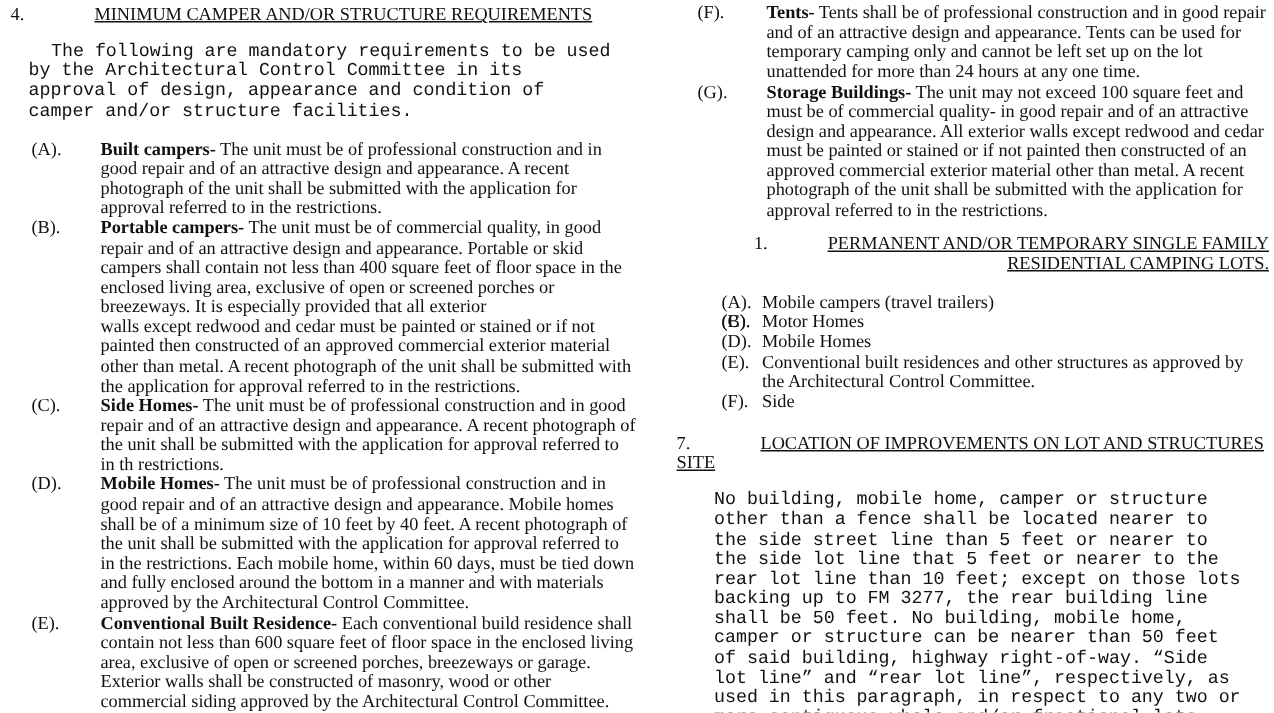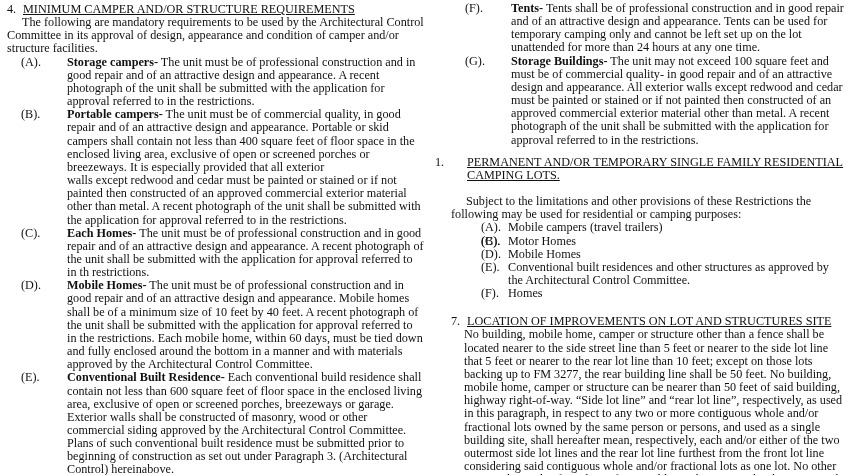--- a/index.html
+++ b/index.html
@@ -8,54 +8,54 @@
     font-family: "Liberation Serif", "DejaVu Serif", serif;
     color: #111;
     font-size: 12.2px;
     line-height: 13.15px;
   }
   .col { position: absolute; top: 0; }
   .col-left { left: 7px; width: 418px; }
   .col-right { left: 451px; width: 395px; }
   .heading { margin: 3px 0 0 0; }
   .heading .num { display: inline-block; width: 16px; }
-  .heading .title { text-decoration: underline; }
-  .para { margin: 0; text-indent: 15px; }
+  .heading .title { text-decoration: underline; margin-left: 40px; }
+  .para { margin: 12px; text-indent: 15px; font-family: Liberation Mono, monospace; }
   .item { position: relative; padding-left: 60px; }
   .item .lbl { position: absolute; left: 14px; top: 0; }
   .item .bold { font-weight: bold; }
   .sublist { padding-left: 30px; }
   .subitem { position: relative; padding-left: 27px; }
   .subitem .lbl { position: absolute; left: 0; top: 0; }
   .gap { height: 13px; }
-  .hang { padding-left: 16px; text-indent: -16px; }
+  .hang { padding-left: 16px; text-indent: -16px; text-align: right; }
 </style>
 </head>
 <body>
 
 <div class="col col-left">
   <div class="heading">
     <span class="num">4.</span><span class="title">MINIMUM CAMPER AND/OR STRUCTURE REQUIREMENTS</span>
   </div>
   <p class="para">The following are mandatory requirements to be used by the Architectural Control Committee in its approval of design, appearance and condition of camper and/or structure facilities.</p>
 
   <div class="item">
     <span class="lbl">(A).</span>
-    <span class="bold">Storage campers-</span><span> The unit must be of professional construction and in good repair and of an attractive design and appearance.  A recent photograph of the unit shall be submitted with the application for approval referred to in the restrictions.</span>
+    <span class="bold">Built campers-</span><span> The unit must be of professional construction and in good repair and of an attractive design and appearance.  A recent photograph of the unit shall be submitted with the application for approval referred to in the restrictions.</span>
   </div>
 
   <div class="item">
     <span class="lbl">(B).</span>
     <span class="bold">Portable campers-</span><span> The unit must be of commercial quality, in good repair and of an attractive design and appearance.  Portable or skid campers shall contain not less than 400 square feet of floor space in the enclosed living area, exclusive of open or screened porches or breezeways.  It is especially provided that all exterior</span>
     <div>walls except redwood and cedar must be painted or stained or if not painted then constructed of an approved commercial exterior material other than metal.  A recent photograph of the unit shall be submitted with the application for approval referred to in the restrictions.</div>
   </div>
 
   <div class="item">
     <span class="lbl">(C).</span>
-    <span class="bold">Each Homes-</span><span> The unit must be of professional construction and in good repair and of an attractive design and appearance.  A recent photograph of the unit shall be submitted with the application for approval referred to in th restrictions.</span>
+    <span class="bold">Side Homes-</span><span> The unit must be of professional construction and in good repair and of an attractive design and appearance.  A recent photograph of the unit shall be submitted with the application for approval referred to in th restrictions.</span>
   </div>
 
   <div class="item">
     <span class="lbl">(D).</span>
     <span class="bold">Mobile Homes-</span><span> The unit must be of professional construction and in good repair and of an attractive design and appearance.  Mobile homes shall be of a minimum size of 10 feet by 40 feet.  A recent photograph of the unit shall be submitted with the application for approval referred to in the restrictions.  Each mobile home, within 60 days, must be tied down and fully enclosed around the bottom in a manner and with materials approved by the Architectural Control Committee.</span>
   </div>
 
   <div class="item">
     <span class="lbl">(E).</span>
     <span class="bold">Conventional Built Residence-</span><span> Each conventional build residence shall contain not less than 600 square feet of floor space in the enclosed living area, exclusive of open or screened porches, breezeways or garage.  Exterior walls shall be constructed of masonry, wood or other commercial siding approved by the Architectural Control Committee.  Plans of such conventional built residence must be submitted prior to beginning of construction as set out under Paragraph 3.  (Architectural Control) hereinabove.</span>
@@ -71,28 +71,27 @@
     <span class="lbl">(G).</span>
     <span class="bold">Storage Buildings-</span><span> The unit may not exceed 100 square feet and must be of commercial quality- in good repair and of an attractive design and appearance.  All exterior walls except redwood and cedar must be painted or stained or if not painted then constructed of an approved commercial exterior material other than metal.  A recent photograph of the unit shall be submitted with the application for approval referred to in the restrictions.</span>
   </div>
 
   <div class="heading hang" style="margin-top:9px;">
     <span class="num">1.</span><span class="title">PERMANENT AND/OR TEMPORARY SINGLE FAMILY RESIDENTIAL CAMPING LOTS.</span>
   </div>
 
   <div class="gap"></div>
 
-  <p class="para">Subject to the limitations and other provisions of these Restrictions the following may be used for residential or camping purposes:</p>
   <div class="sublist">
     <div class="subitem"><span class="lbl">(A).</span><span>Mobile campers (travel trailers)</span></div>
     <div class="subitem"><span class="lbl">(B).</span></div>
     <div class="subitem"><span class="lbl">(C).</span><span>Motor Homes</span></div>
     <div class="subitem"><span class="lbl">(D).</span><span>Mobile Homes</span></div>
     <div class="subitem"><span class="lbl">(E).</span><span>Conventional built residences and other structures as approved by the Architectural Control Committee.</span></div>
-    <div class="subitem"><span class="lbl">(F).</span><span>Homes</span></div>
+    <div class="subitem"><span class="lbl">(F).</span><span>Side</span></div>
   </div>
 
   <div style="height:12px;"></div>
 
   <div class="heading">
     <span class="num">7.</span><span class="title">LOCATION OF IMPROVEMENTS ON LOT AND STRUCTURES SITE</span>
   </div>
   <p class="para" style="text-indent:0; padding-left:13px;">No building, mobile home, camper or structure other than a fence shall be located nearer to the side street line than 5 feet or nearer to the side lot line that 5 feet or nearer to the rear lot line than 10 feet; except on those lots backing up to FM 3277, the rear building line shall be 50 feet.  No building, mobile home, camper or structure can be nearer than 50 feet of said building, highway right-of-way.  “Side lot line” and “rear lot line”, respectively, as used in this paragraph, in respect to any two or more contiguous whole and/or fractional lots owned by the same person or persons, and used as a single building site, shall hereafter mean, respectively, each and/or either of the two outermost side lot lines and the rear lot line furthest from the front lot line considering said contiguous whole and/or fractional lots as one lot.  No other use may be made of any lot or fractional lot to the extent it has been grouped to alter these minimum setback requirements.  No building, mobile home, camper or structure other than a fence shall be located nearer to the front lot line than 10 feet.</p>
 </div>
 

